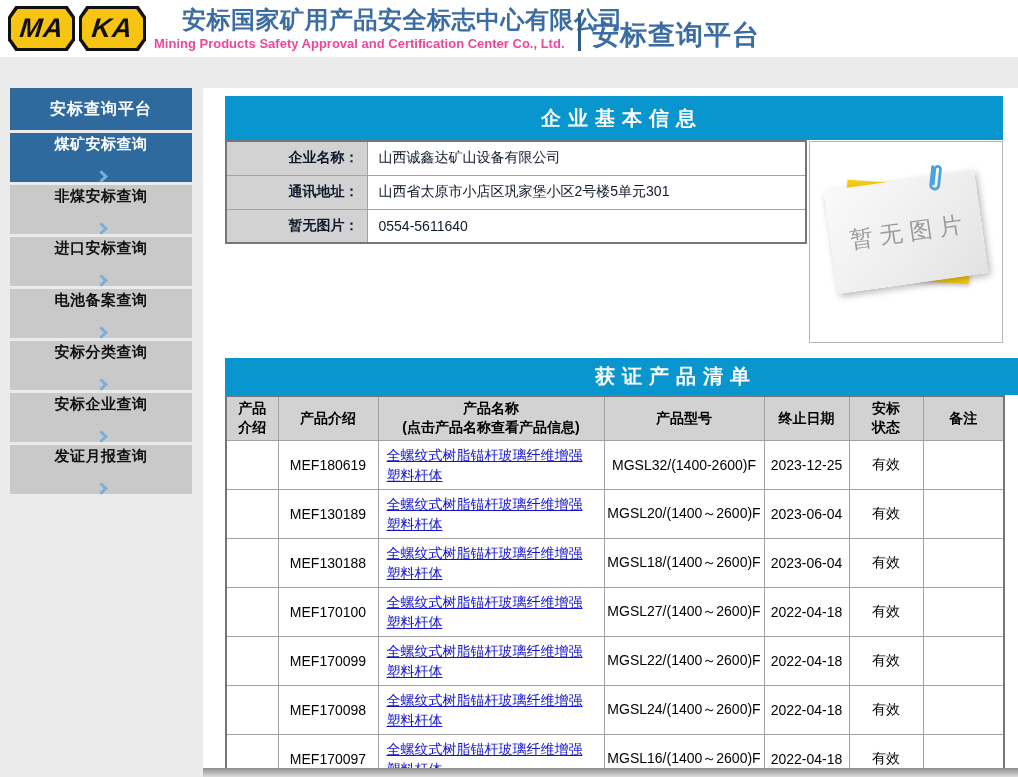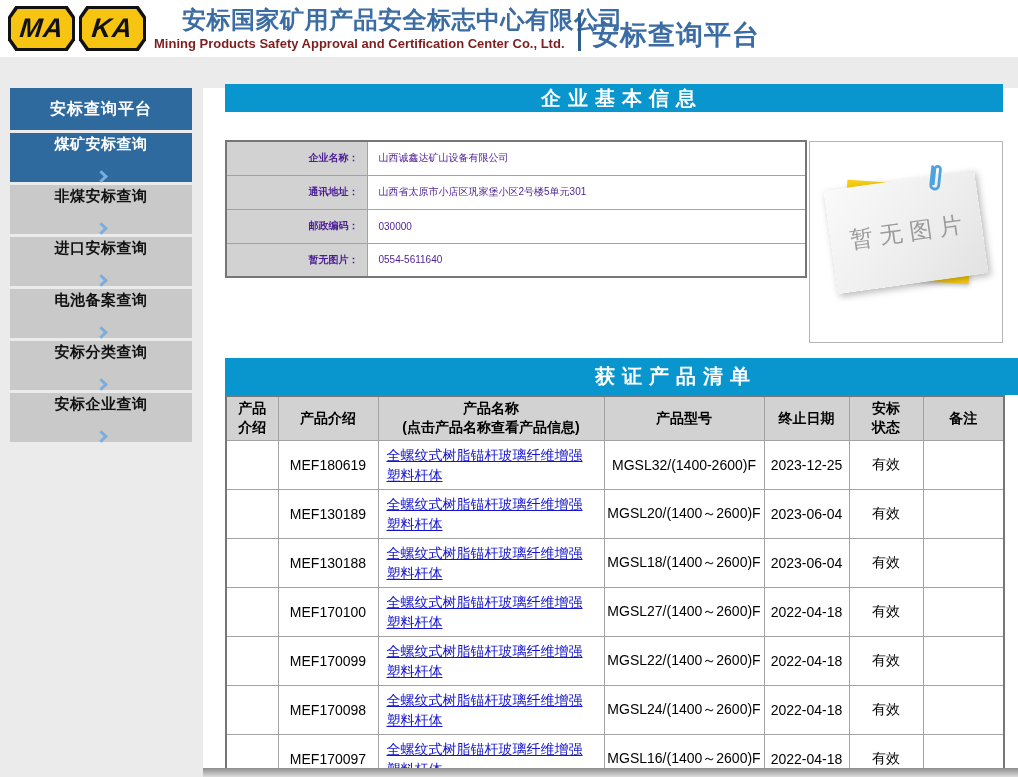--- a/index.html
+++ b/index.html
@@ -17,21 +17,21 @@
   .badge { position:relative; width:67px; height:45px; background:#111;
            clip-path:polygon(11% 0,89% 0,100% 24%,100% 76%,89% 100%,11% 100%,0 76%,0 24%);
            display:flex; align-items:center; justify-content:center; }
   .badge-inner { position:absolute; inset:3px; background:#F7C511;
            clip-path:polygon(11% 0,89% 0,100% 24%,100% 76%,89% 100%,11% 100%,0 76%,0 24%);
            display:flex; align-items:center; justify-content:center; }
   .badge-text { font-weight:bold; font-style:italic; font-size:27px; color:#111;
            transform:skewX(-6deg); letter-spacing:1px; }
   .org-block { position:absolute; left:154px; top:3px; }
   .org-cn { font-size:24px; font-weight:bold; color:#3B6CA3; line-height:33px; letter-spacing:0.5px;margin-left:28px; }
-  .org-en { font-size:13px; font-weight:bold; color:#7f1d1d; line-height:16px; }
+  .org-en { font-size:13px; font-weight:bold; color:#ec4899; line-height:16px; }
   .hdr-divider { position:absolute; left:578px; top:13px; width:3px; height:38px; background:#2E5C8C; }
   .site-title { position:absolute; left:592px; top:17px; font-size:27px; font-weight:bold; color:#3B6CA3; letter-spacing:1px; }
 
   
   .sidebar { position:absolute; left:10px; top:88px; width:182px; }
   .sb-header { height:42px; background:#2F6A9F; color:#FFF; font-size:16px; font-weight:bold;
            display:flex; align-items:center; justify-content:center; margin-bottom:3px; letter-spacing:1px; }
   .sb-item { height:49px; background:#C9C9C9; display:flex; align-items:center; justify-content:center;
            gap:18px; margin-bottom:3px; cursor:pointer;flex-direction:column; }
   .sb-item .sb-label { font-size:15px; font-weight:bold; color:#111; letter-spacing:0.5px; }
@@ -40,27 +40,27 @@
   .sb-chevron { width:9px; height:9px; border-top:3px solid #79AEDE; border-right:3px solid #79AEDE;
            transform:rotate(45deg); flex:0 0 auto; }
 
   
   .panel { position:absolute; left:203px; top:88px; width:815px; height:680px; background:#FFF; }
   .bottom-bar { position:absolute; left:203px; top:768px; width:815px; height:9px;
            background:linear-gradient(to bottom,#8D8D8D,#DCDCDC); }
 
   .section-header { position:absolute; background:#0996CE; color:#FFF; font-weight:bold;
            font-size:20px; letter-spacing:7px; display:flex; align-items:center; justify-content:center; }
-  #ent-header  { left:225px; top:84px;  width:778px; height:28px;padding-left:16px; }
+  #ent-header  { left:225px; top:96px;  width:778px; height:44px;padding-left:16px; }
   #prod-header { left:225px; top:358px; width:902px; height:37px; }
 
   
   #ent-table { position:absolute; left:225px; top:140px; width:582px;
            border-collapse:collapse; table-layout:fixed; border:2px solid #767676; }
-  #ent-table td { border:1px solid #A2A2A2; height:34px; font-size:10px; color:#4c1d95; }
+  #ent-table td { border:1px solid #A2A2A2; height:34px; font-size:14px; color:#0f172a; }
   #ent-table td.lbl { width:141px; background:#D2D2D2; font-weight:bold; text-align:right; padding-right:8px; }
   #ent-table td.val { background:#FFF; padding-left:11px; text-align:left; }
 
   
   #img-box { position:absolute; left:809px; top:141px; width:194px; height:202px;
            border:1px solid #B5B5B5; background:#FFF; }
   .note-yellow { position:absolute; left:34px; top:42px; width:128px; height:96px;
            background:#F8CC12; transform:rotate(4deg); box-shadow:1px 2px 4px rgba(0,0,0,0.2); }
   .note-white { position:absolute; left:20px; top:38px; width:152px; height:104px;
            background:linear-gradient(135deg,#FAFAFA 0%,#EDEDED 60%,#E2E2E2 100%);
@@ -125,39 +125,39 @@
     <span class="sb-chevron"></span>
   </div>
   <div class="sb-item">
     <span class="sb-label">安标分类查询</span>
     <span class="sb-chevron"></span>
   </div>
   <div class="sb-item">
     <span class="sb-label">安标企业查询</span>
     <span class="sb-chevron"></span>
   </div>
+  <div class="sb-item">
+    <span class="sb-label">发证月报查询</span>
+    <span class="sb-chevron"></span>
+  </div>
 </div>
 
 <div class="panel"></div>
 
 <div class="section-header" id="ent-header">企业基本信息</div>
 
 <table id="ent-table">
   <tbody>
       <tr>
     <td class="lbl">企业名称：</td>
     <td class="val">山西诚鑫达矿山设备有限公司</td>
   </tr>
   <tr>
     <td class="lbl">通讯地址：</td>
     <td class="val">山西省太原市小店区巩家堡小区2号楼5单元301</td>
-  </tr>
-  <tr>
-    <td class="lbl">邮政编码：</td>
-    <td class="val">030000</td>
   </tr>
   <tr>
     <td class="lbl">暂无图片：</td>
     <td class="val">0554-5611640</td>
   </tr>
 </tbody>
   </table>
 
 <div id="img-box">
   <div class="note-yellow"></div>

